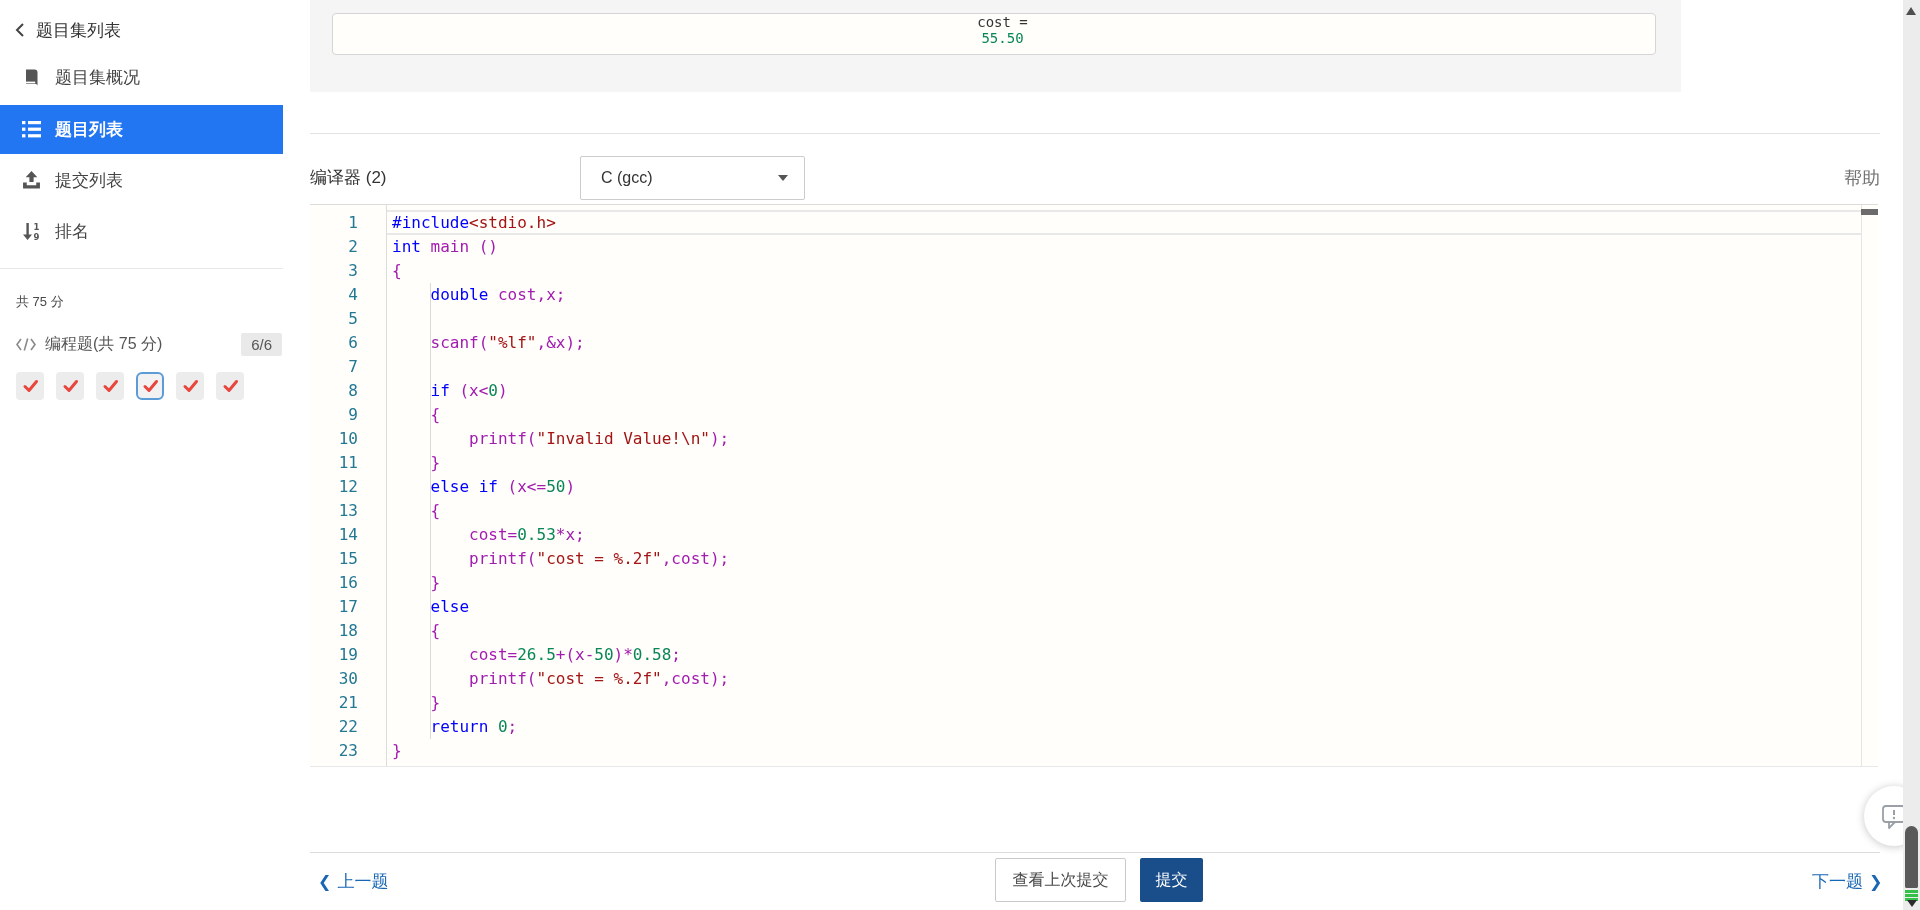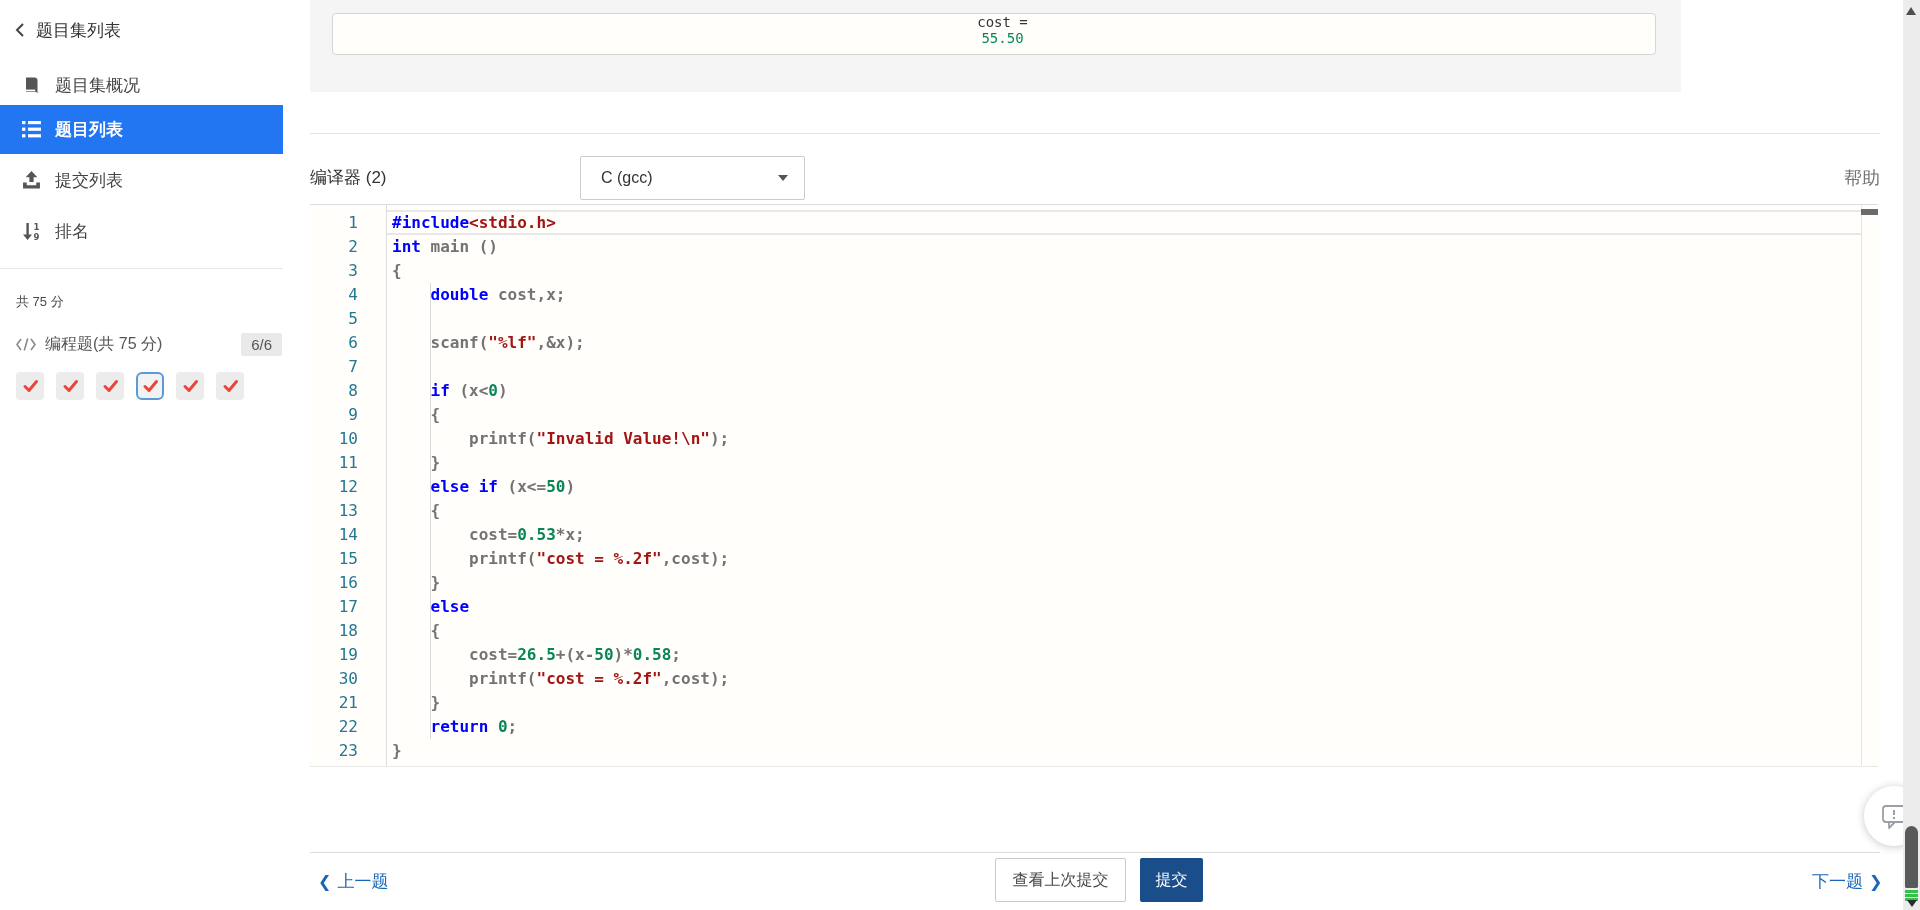--- a/index.html
+++ b/index.html
@@ -45,22 +45,22 @@
 
   
   #editor { position:absolute; left:310px; top:204px; width:1568px; height:563px; background:#fffefb;
     border-top:1px solid #dcdcdc; border-bottom:1px solid #e8e8e8; cursor:text;
     font-family:"DejaVu Sans Mono","Liberation Mono",monospace; font-size:16px; }
   #gutter { position:absolute; left:0; top:6px; width:76px; }
   #gutter .ln { height:24px; line-height:24px; text-align:right; padding-right:28px;
     color:#237893; font-size:16px; }
   #gutter-border { position:absolute; left:76px; top:0; width:1px; height:561px; background:#ddd; }
   #code-lines { position:absolute; left:82px; top:6px; right:20px; }
-  .cl { height:24px; line-height:24px; white-space:pre; color:#000;font-weight:bold; }
-  .tok-kw { color:#0000ff; } .tok-str { color:#a31515; } .tok-num { color:#098658; } .tok-pl { color:#737373; }
+  .cl { height:24px; line-height:24px; white-space:pre; color:#000; }
+  .tok-kw { color:#0000ff; } .tok-str { color:#a31515; } .tok-num { color:#098658; } .tok-pl { color:#a21caf; }
   .cur-line-bar { position:absolute; left:77px; right:17px; height:2px; background:#e8e8e8; }
   #indent-guide { position:absolute; left:120px; top:78px; width:1px; height:456px; background:#dadada; }
   #ed-scroll-track { position:absolute; right:0; top:0; width:17px; height:561px;
     border-left:1px solid #e5e5e5; background:#fffefb; }
   #ed-cursor-marker { position:absolute; right:0; top:4px; width:17px; height:6px; background:#6b6b6b; }
 
   
   #footer-divider { position:absolute; left:310px; top:852px; width:1570px; height:1px; background:#dcdcdc; }
   .nav-link { position:absolute; top:870px; font-size:17px; color:#1866b4; display:flex;
     align-items:center; gap:6px; cursor:pointer; font-weight:500; }
@@ -90,21 +90,21 @@
 <div id="stage">
 
   <nav id="sidebar">
     <div class="back-link">
       <svg width="12" height="16" viewBox="0 0 10 16">
         <polyline points="8,2 2,8 8,14" fill="none" stroke="#444" stroke-width="2"></polyline>
       </svg>
       <span>题目集列表</span>
     </div>
 
-    <div class="nav-item" style="top:64px;">
+    <div class="nav-item" style="top:56px;">
       <svg width="19" height="19" viewBox="0 0 19 19">
         <path d="M4 1.5 h8.5 a3 3 0 0 1 3 3 V17.5 a2.6 2.6 0 0 0 -2.6 -1.8 H4 z" fill="#555"></path>
         <rect x="4" y="13.6" width="9.2" height="1.6" fill="#fff"></rect>
       </svg>
       <span>题目集概况</span>
     </div>
 
     <div class="nav-item active" style="top:105px;">
       <svg width="19" height="17" viewBox="0 0 19 17">
         <rect x="0" y="0" width="3.4" height="3.2" fill="#fff"></rect>

